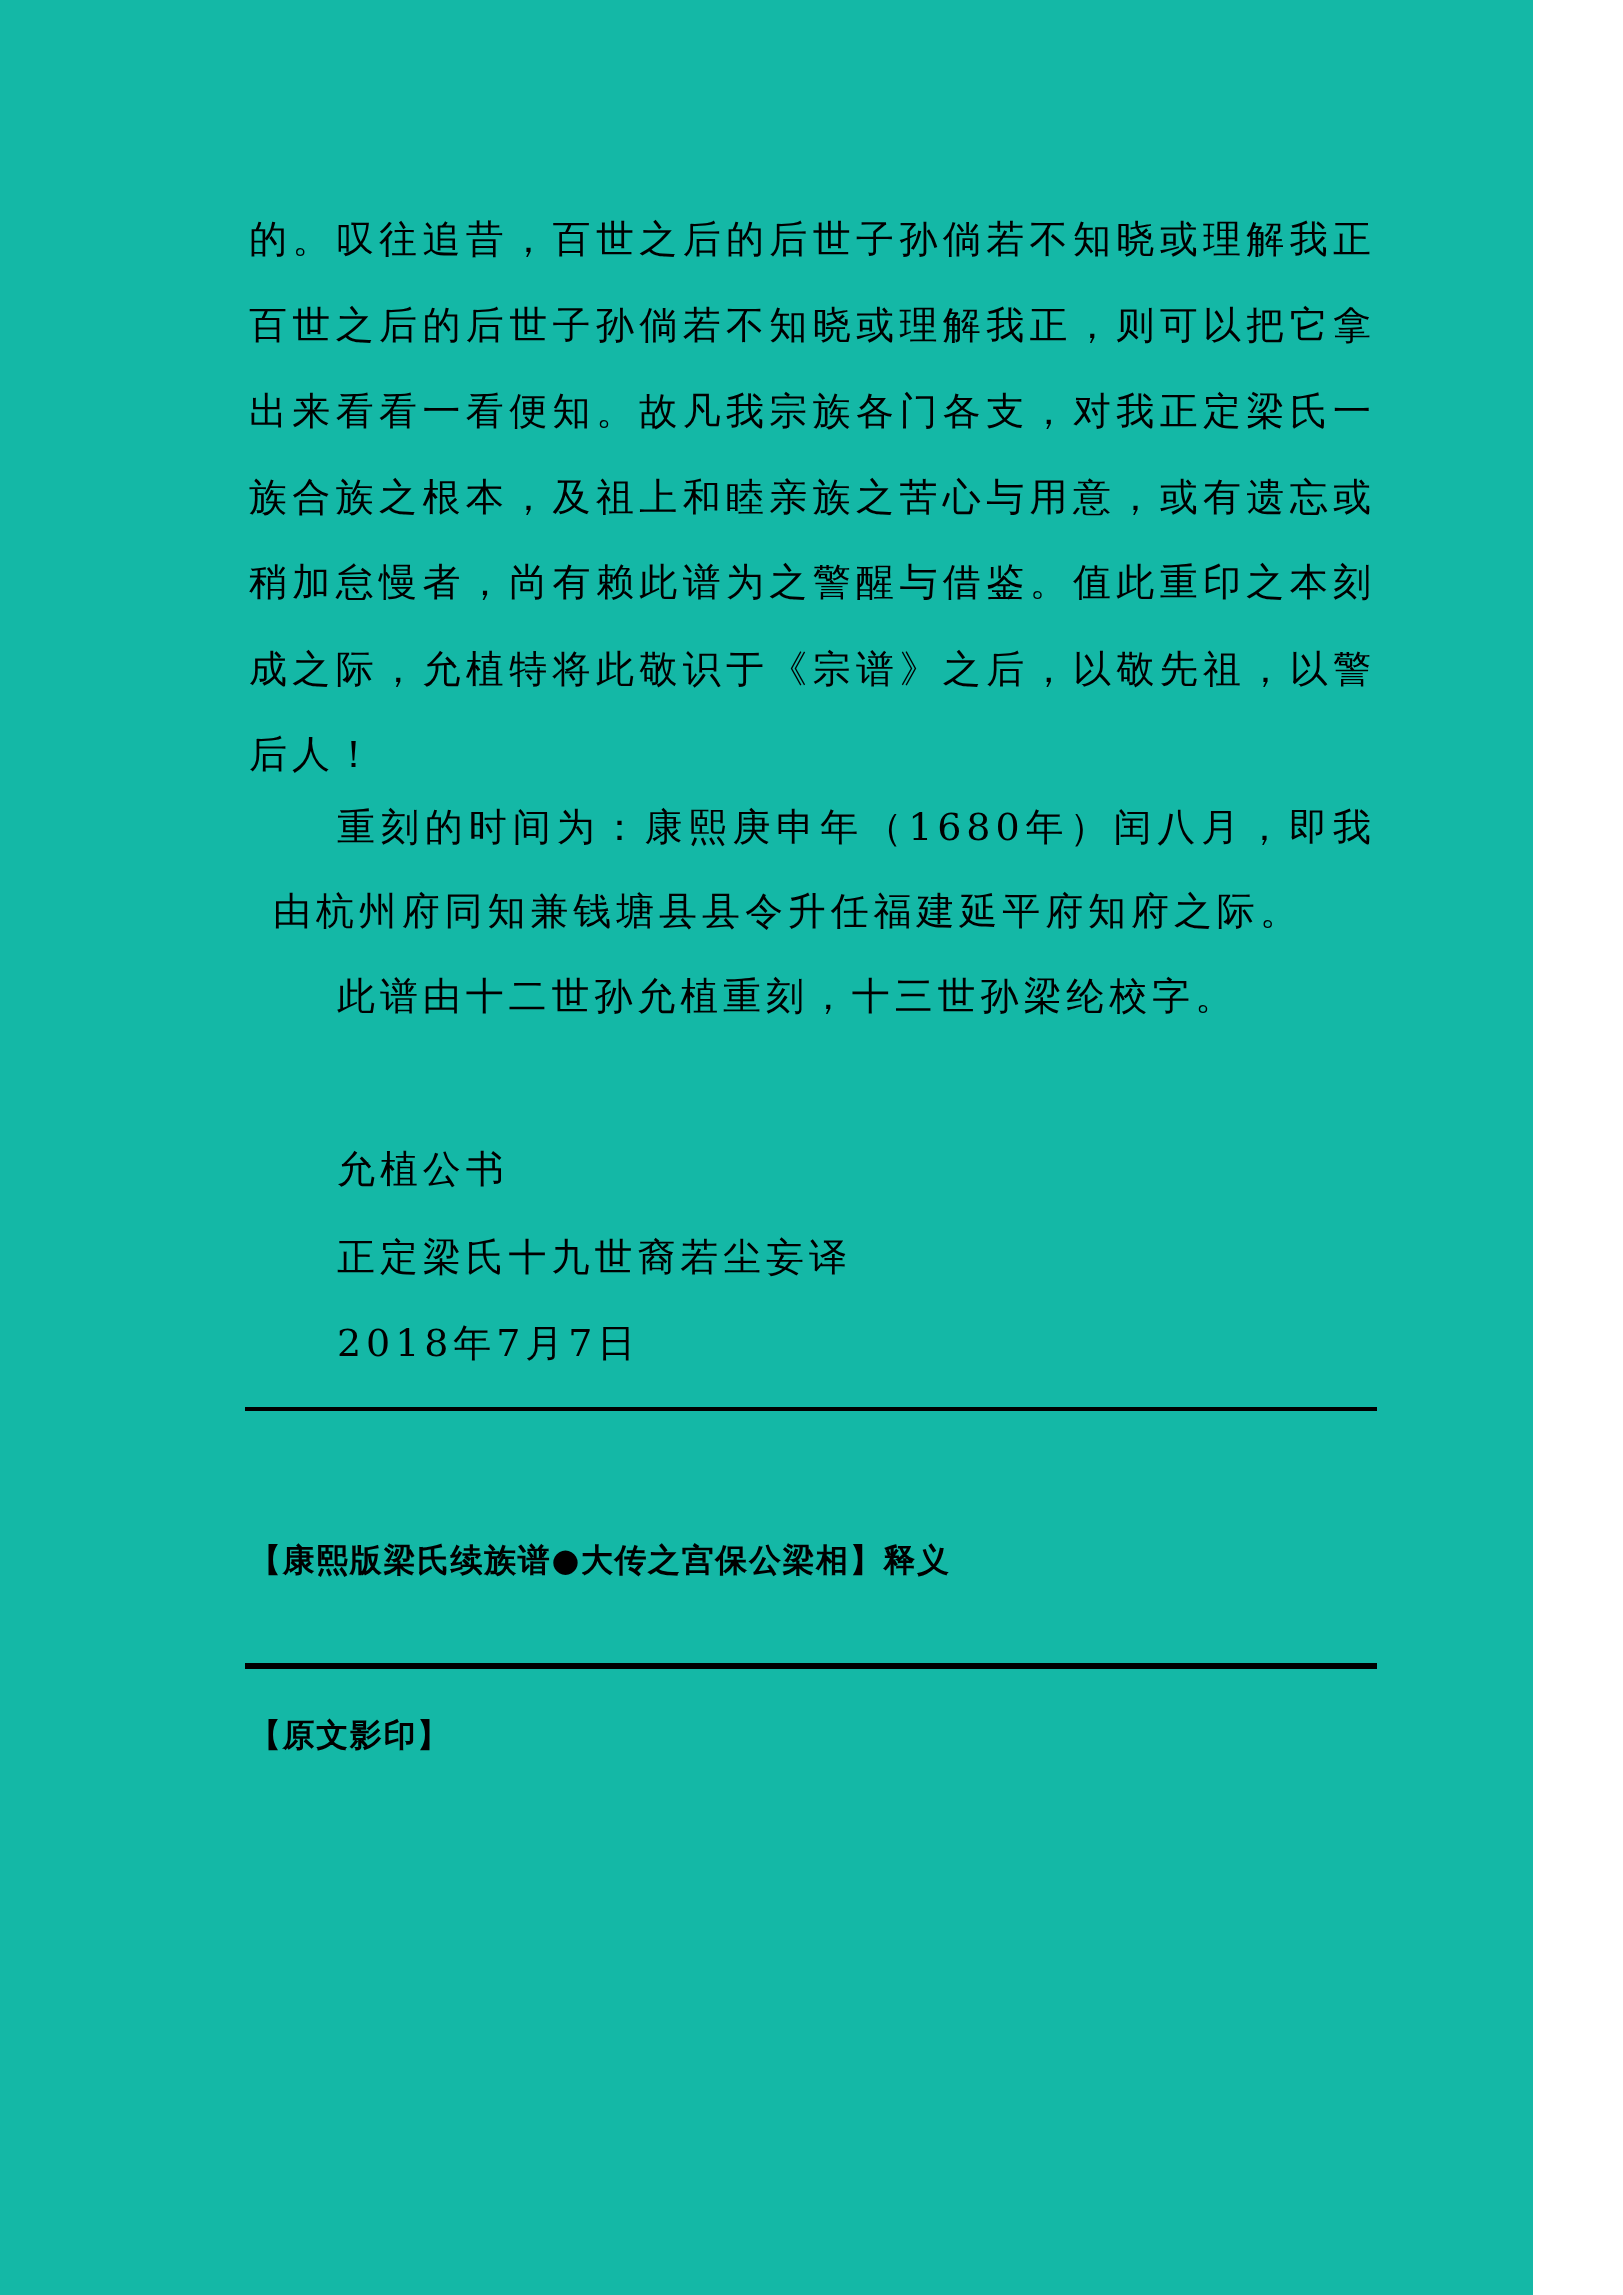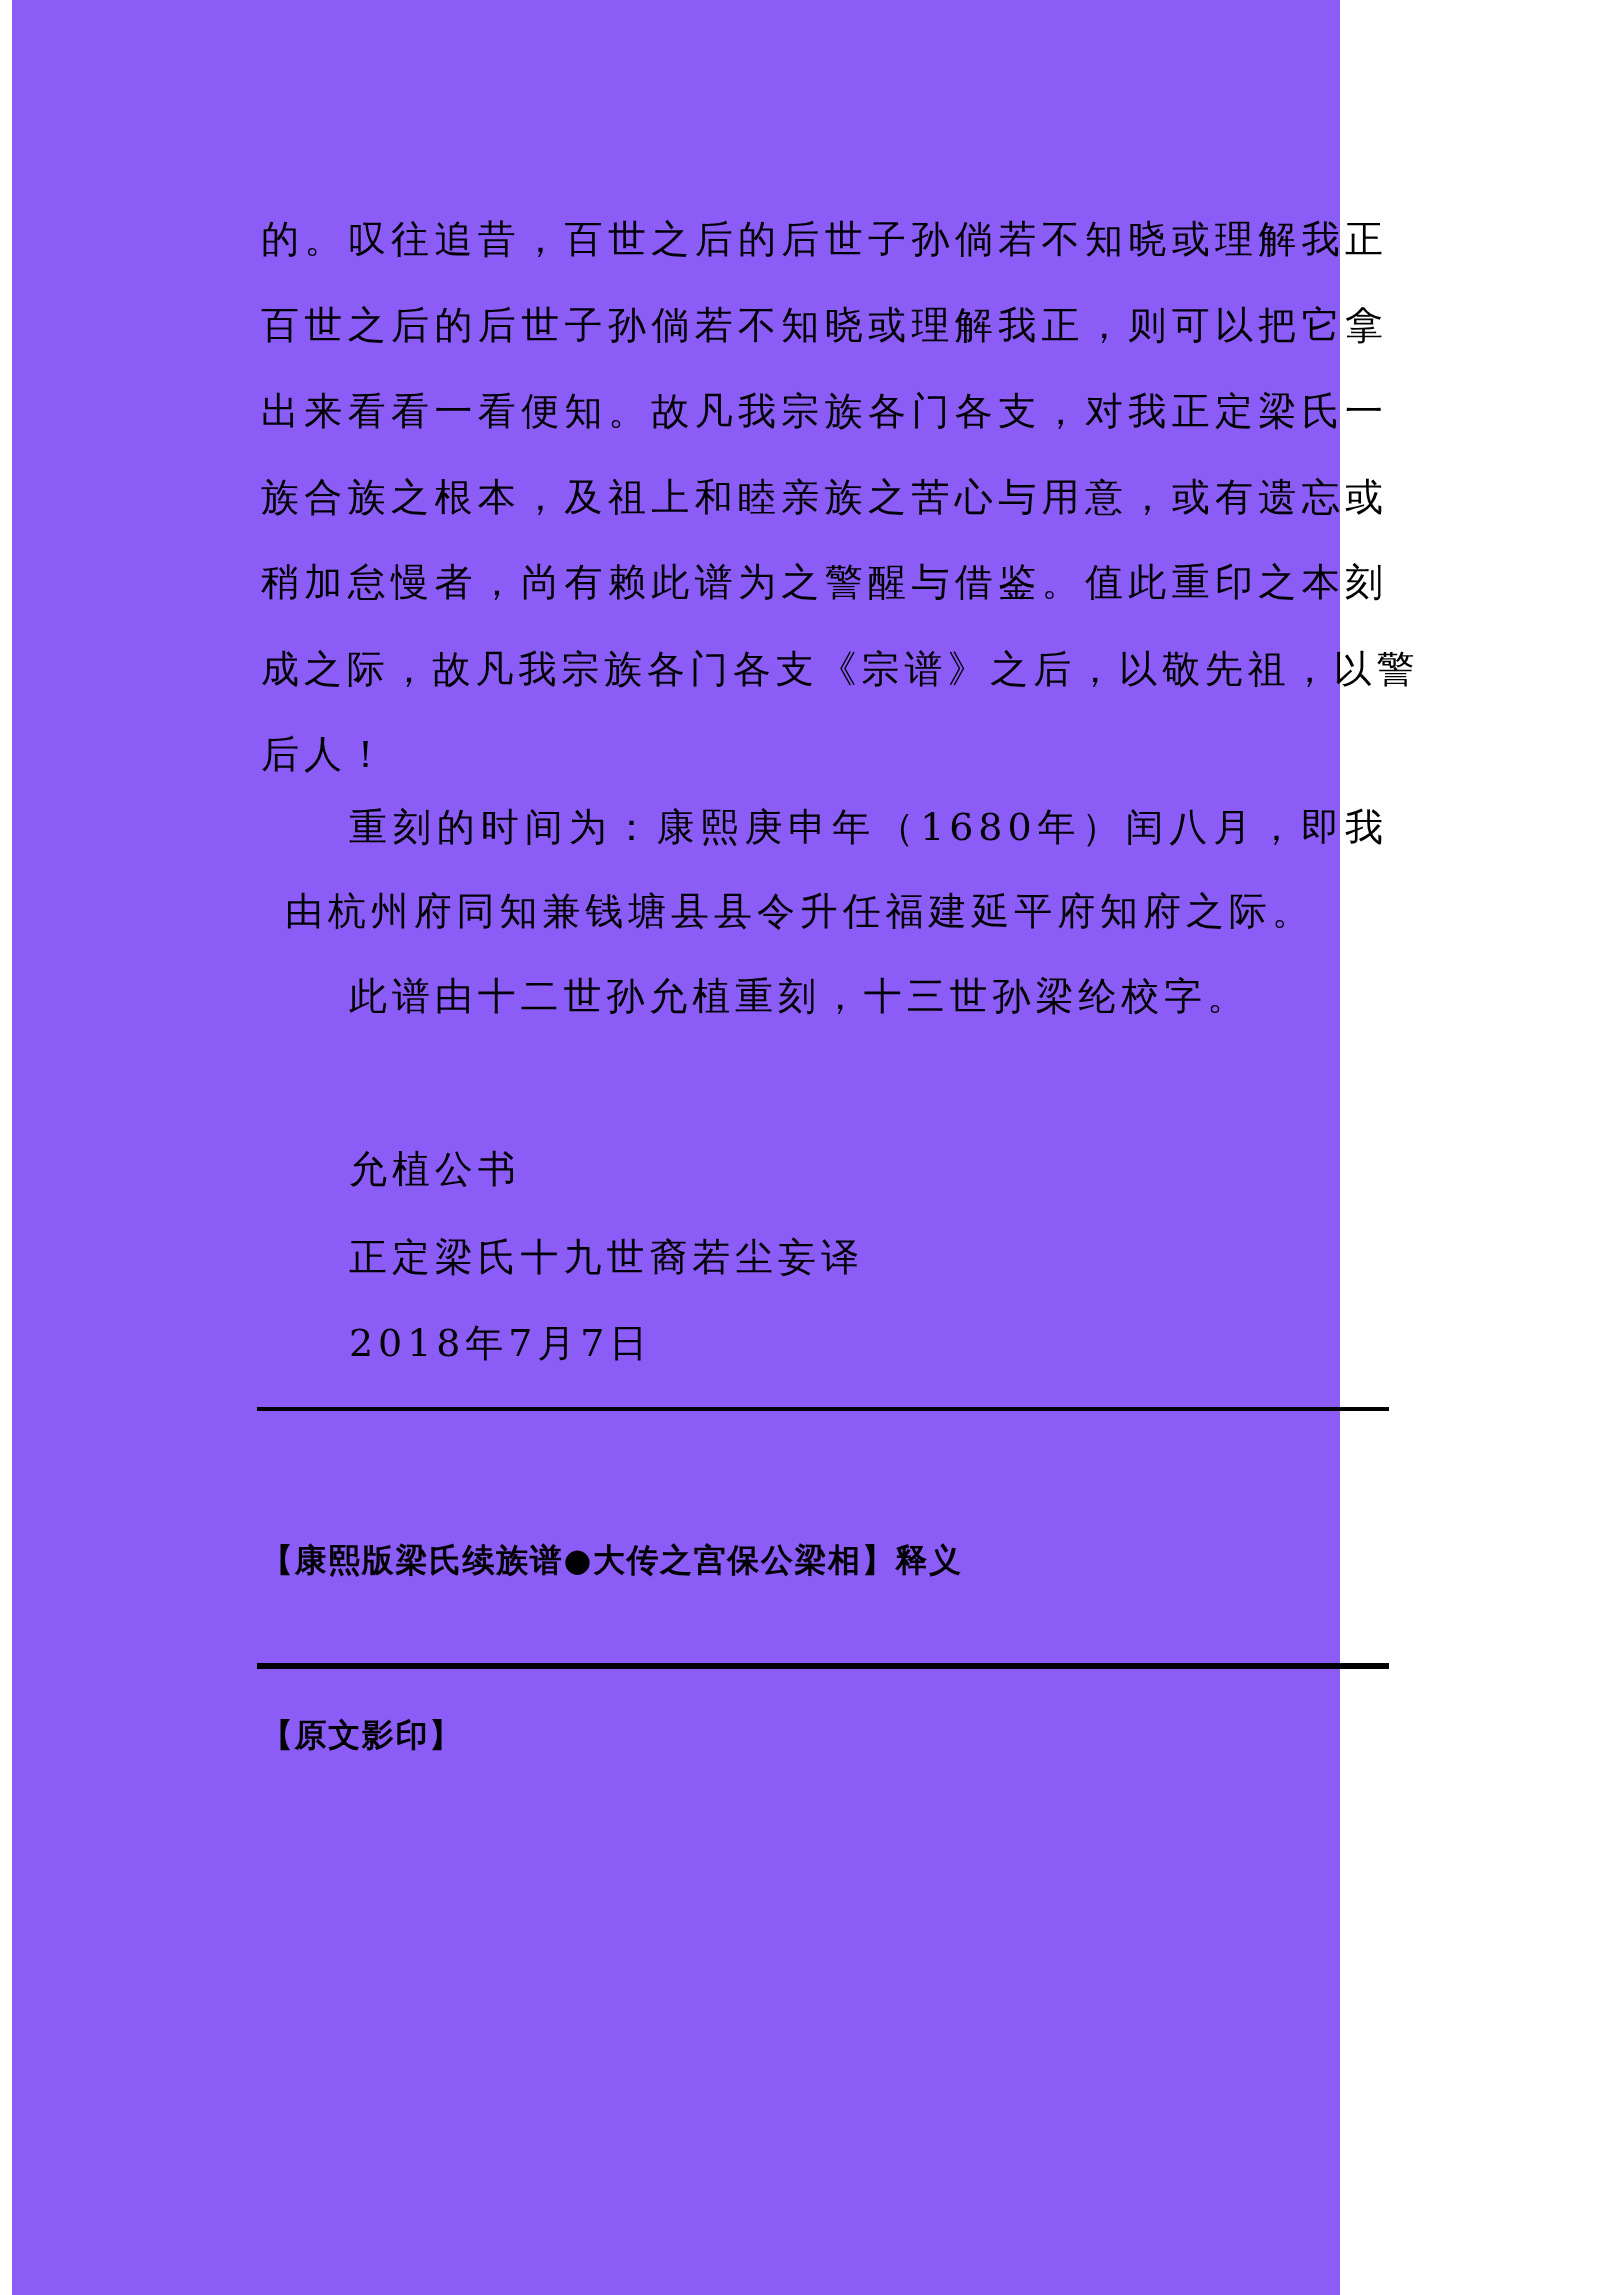--- a/index.html
+++ b/index.html
@@ -10,24 +10,24 @@
     body {
       width: 1623px;
       height: 2295px;
       position: relative;
       overflow: hidden;
       color: #000000;
       font-family: "DejaVu Serif", "Liberation Serif", serif;
     }
     .page {
       position: absolute;
-      left: 12px; top: 0;
-      width: 1328px;
+      left: 0; top: 0;
+      width: 1533px;
       height: 2295px;
-      background: #8b5cf6;
+      background: #14b8a6;
     }
     .line {
       position: absolute;
       left: 249px;
       width: 1137px;
       height: 49px;
       line-height: 49px;
       font-size: 38px;
       letter-spacing: 4.9px;
       white-space: nowrap;
@@ -59,21 +59,21 @@
 </head>
 <body>
 
 <div class="page">
 
   <div class="line justify" style="top:215px;">的。叹往追昔，百世之后的后世子孙倘若不知晓或理解我正</div>
   <div class="line justify" style="top:301px;">百世之后的后世子孙倘若不知晓或理解我正，则可以把它拿</div>
   <div class="line justify" style="top:387px;">出来看看一看便知。故凡我宗族各门各支，对我正定梁氏一</div>
   <div class="line justify" style="top:473px;">族合族之根本，及祖上和睦亲族之苦心与用意，或有遗忘或</div>
   <div class="line justify" style="top:558px;">稍加怠慢者，尚有赖此谱为之警醒与借鉴。值此重印之本刻</div>
-  <div class="line justify" style="top:645px;">成之际，故凡我宗族各门各支《宗谱》之后，以敬先祖，以警</div>
+  <div class="line justify" style="top:645px;">成之际，允植特将此敬识于《宗谱》之后，以敬先祖，以警</div>
   <div class="line" style="top:730px;">后人！</div>
 
   <div class="line indent" style="top:803px; width:1039px; text-align:justify; text-align-last:justify;">重刻的时间为：康熙庚申年（1680年）闰八月，即我</div>
   <div class="line" style="top:887px;margin-left:24px;">由杭州府同知兼钱塘县县令升任福建延平府知府之际。</div>
 
   <div class="line indent" style="top:972px;">此谱由十二世孙允植重刻，十三世孙梁纶校字。</div>
 
   <div class="line indent" style="top:1145px;">允植公书</div>
   <div class="line indent" style="top:1233px;">正定梁氏十九世裔若尘妄译</div>
   <div class="line indent" style="top:1319px;">2018年7月7日</div>

